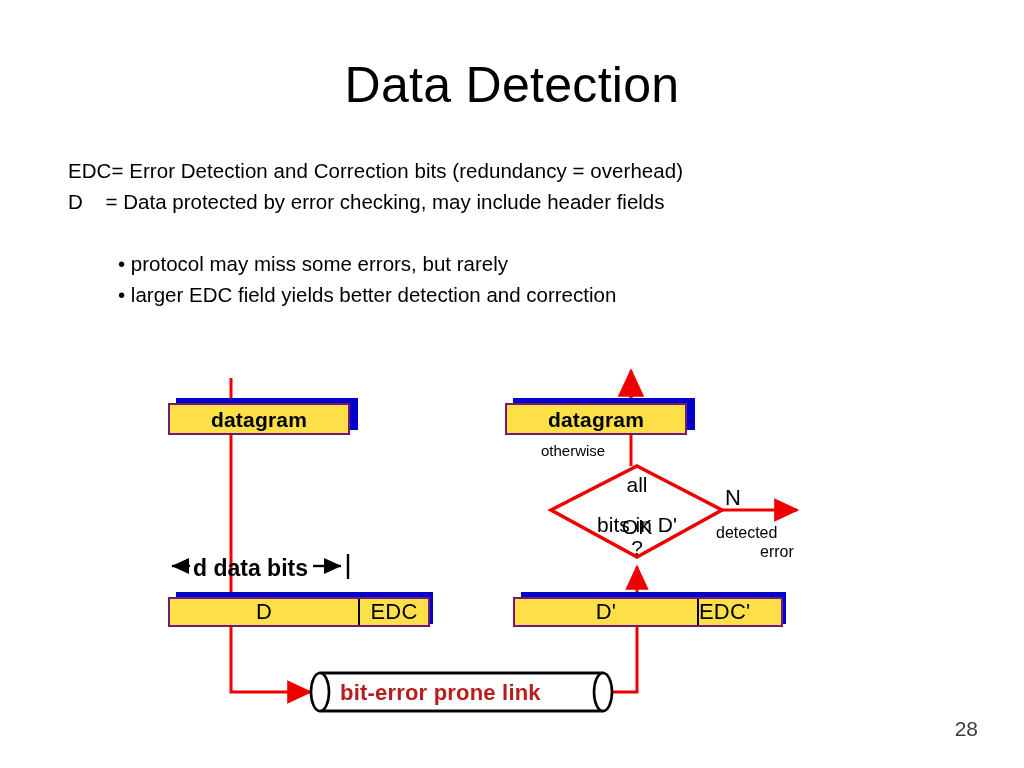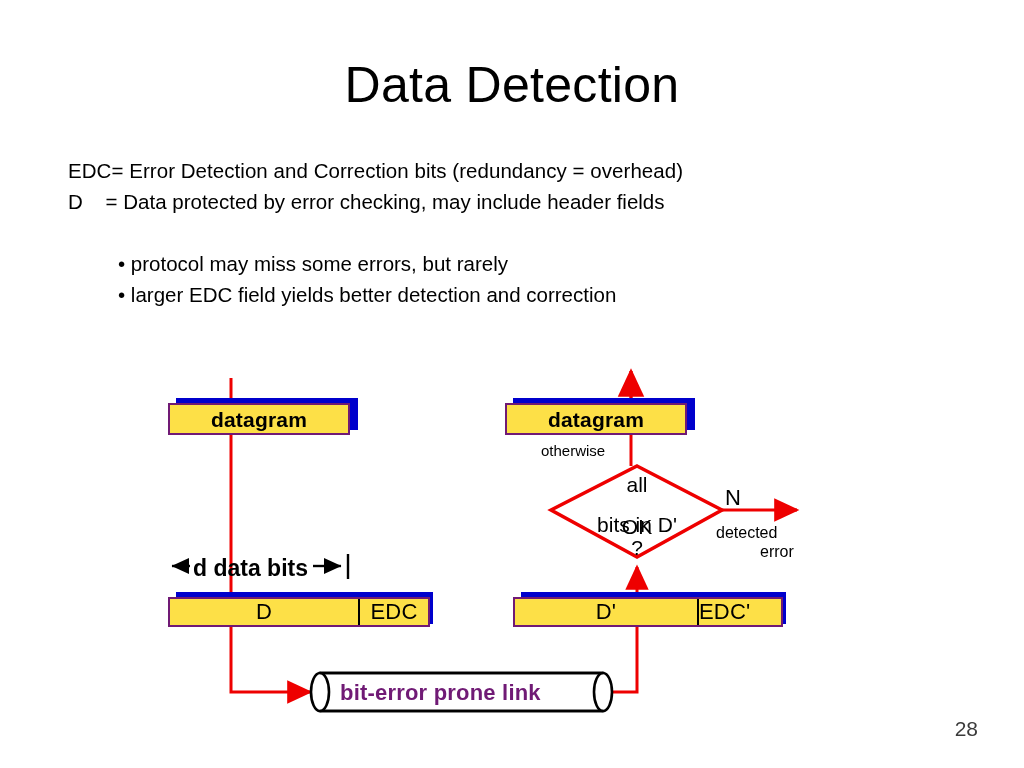--- a/index.html
+++ b/index.html
@@ -115,21 +115,21 @@
   .label-otherwise { font-size: 15px; }
   .label-n { font-size: 22px; }
   .label-detected { font-size: 16px; line-height: 19px; }
   .label-ddatabits { font-size: 23px; font-weight: 700; }
 
   .link-text {
     position: absolute;
     font-size: 22px;
     font-weight: 700;
     letter-spacing: 0.2px;
-    color: #701a75;
+    color: #b91c1c;
     white-space: nowrap;
   }
 
   
   .page-number {
     position: absolute;
     right: 46px;
     bottom: 27px;
     font-size: 21px;
     color: #3b3b3b;

